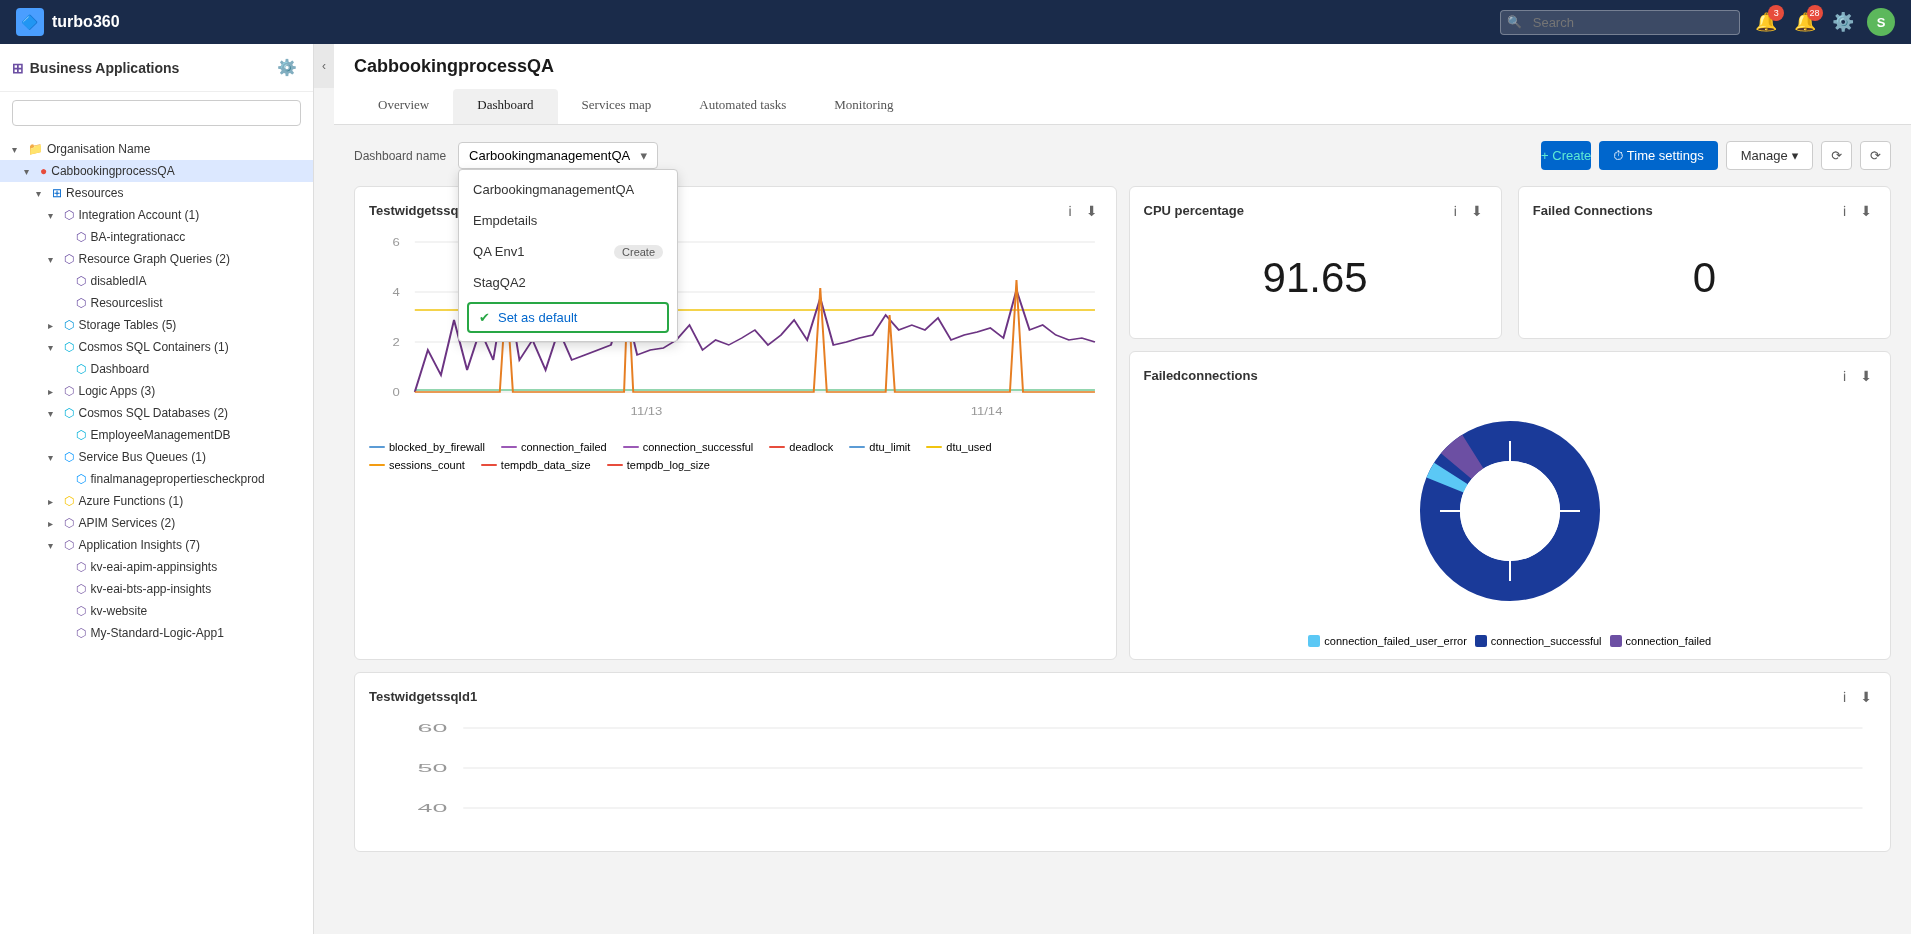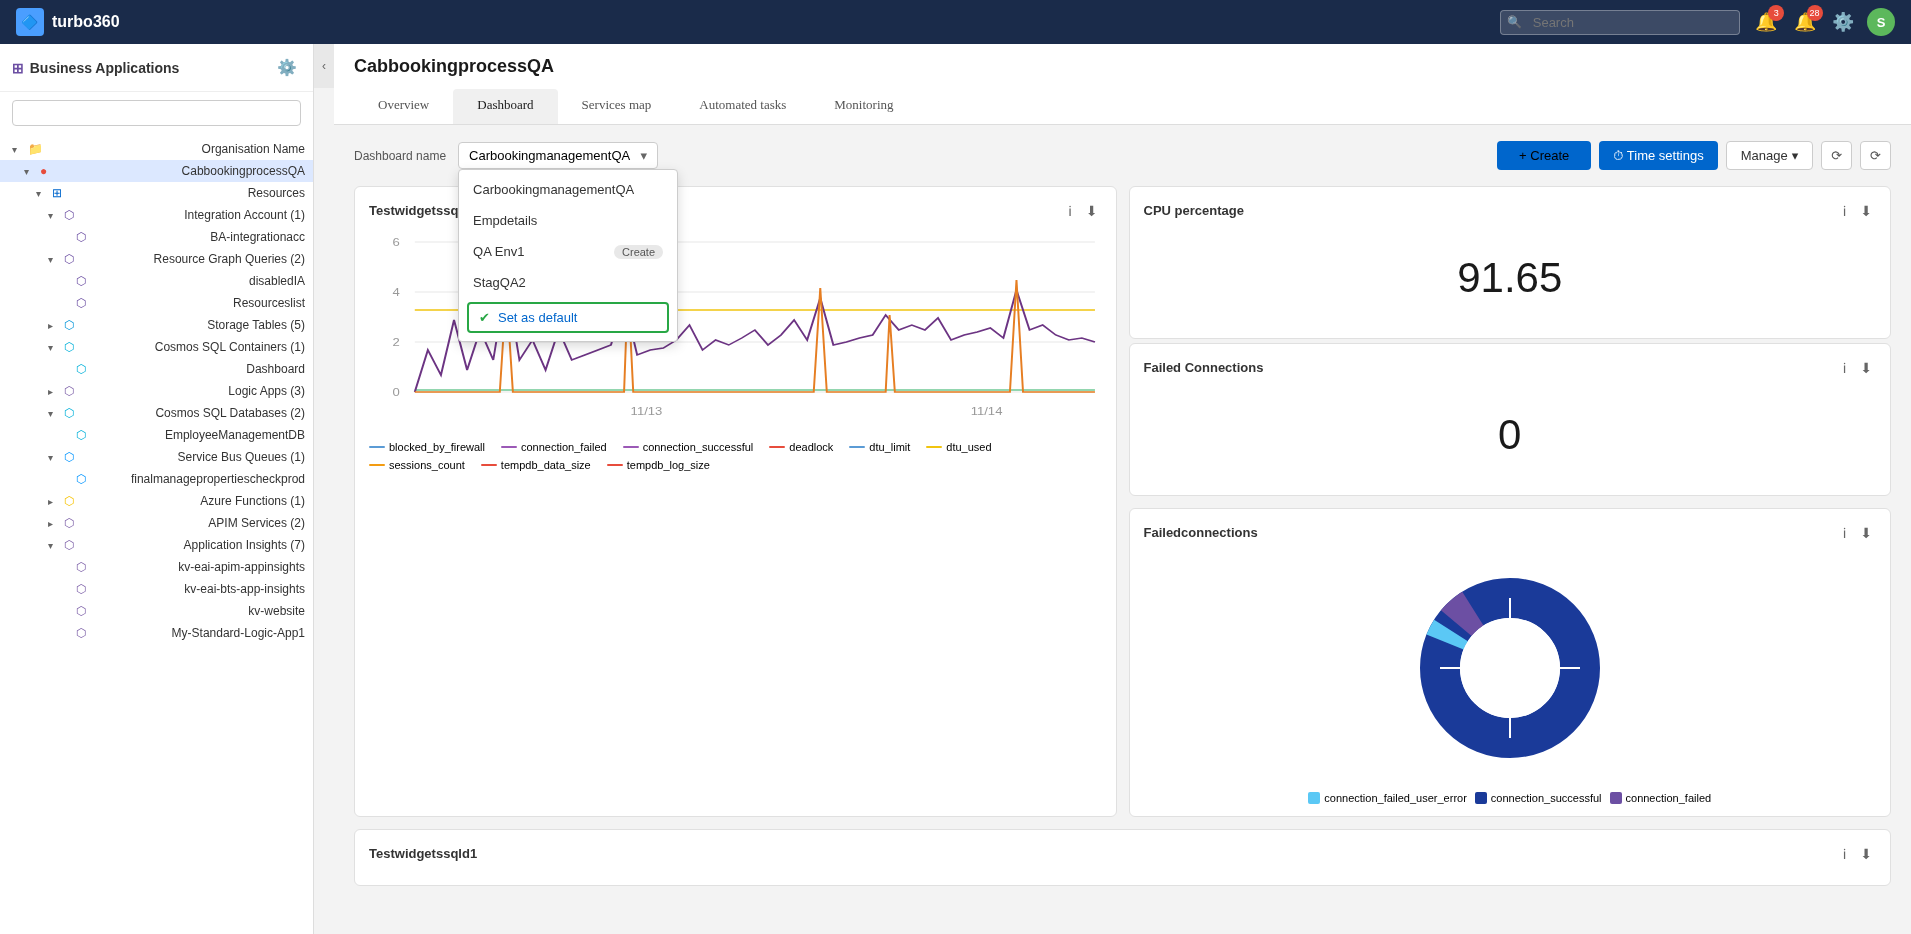--- a/index.html
+++ b/index.html
@@ -60,21 +60,21 @@
     }
     .sidebar-title { font-weight: 600; font-size: 14px; color: #333; display: flex; align-items: center; gap: 6px; }
     .sidebar-title .app-icon { color: #6c4fa3; font-size: 14px; }
     .sidebar-search { padding: 8px 12px; }
     .sidebar-search input { width: 100%; border: 1px solid #ccc; border-radius: 4px; padding: 5px 30px 5px 8px; font-size: 12px; outline: none; }
     .sidebar-tree { flex: 1; overflow-y: auto; padding: 4px 0; }
     .tree-item { display: flex; align-items: center; gap: 4px; padding: 4px 8px; cursor: pointer; font-size: 12px; color: #333; white-space: nowrap; overflow: hidden; text-overflow: ellipsis; }
     .tree-item.selected { background: #dce8ff; }
     .tree-item .chevron { font-size: 10px; color: #666; width: 12px; flex-shrink: 0; }
     .tree-item .item-icon { font-size: 12px; flex-shrink: 0; }
-    .tree-item .item-label { flex: 1; overflow: hidden; text-overflow: ellipsis; text-align: right; }
+    .tree-item .item-label { flex: 1; overflow: hidden; text-overflow: ellipsis; }
     .sidebar-collapse-btn { width: 20px; height: 44px; background: #e8e8e8; border: none; cursor: pointer; display: flex; align-items: center; justify-content: center; color: #666; font-size: 12px; flex-shrink: 0; }
 
     
     .content-area { flex: 1; display: flex; flex-direction: column; overflow: hidden; background: #f3f3f3; }
 
     
     .content-header { padding: 12px 20px 0; background: #fff; border-bottom: 1px solid #ddd; }
     .content-title { font-size: 18px; font-weight: 600; color: #1a1a1a; margin-bottom: 12px; }
     .tab-bar { display: flex; gap: 0; font-family: Liberation Serif, serif; }
     .tab { padding: 8px 24px; cursor: pointer; font-size: 13px; color: #555; border-bottom: 3px solid transparent; white-space: nowrap; }
@@ -83,21 +83,21 @@
     
     .dashboard-area { flex: 1; overflow-y: auto; padding: 16px 20px; display: flex; flex-direction: column; gap: 12px; }
 
     
     .dashboard-toolbar { display: flex; align-items: center; gap: 8px; margin-bottom: 4px; }
     .dashboard-label { font-size: 12px; color: #555; margin-right: 4px; }
     .dropdown-select { position: relative; display: inline-block; }
     .dropdown-trigger { display: flex; align-items: center; gap: 8px; border: 1px solid #ccc; border-radius: 4px; padding: 5px 10px; background: white; cursor: pointer; font-size: 13px; min-width: 200px; }
     .dropdown-trigger .arrow { margin-left: auto; color: #666; }
     .toolbar-actions { margin-left: auto; display: flex; gap: 8px; }
-    .btn-create { background: #0066cc; color: #000000; border: none; border-radius: 4px; padding: 6px 22px; cursor: pointer; font-size: 13px; display: flex; align-items: center; gap: 4px; }
+    .btn-create { background: #0066cc; color: #5eead4; border: none; border-radius: 4px; padding: 6px 0; cursor: pointer; font-size: 13px; display: flex; align-items: center; gap: 4px; }
     .btn-time { background: #0066cc; color: white; border: none; border-radius: 4px; padding: 6px 14px; cursor: pointer; font-size: 13px; display: flex; align-items: center; gap: 4px; }
     .btn-manage { background: white; color: #333; border: 1px solid #ccc; border-radius: 4px; padding: 6px 14px; cursor: pointer; font-size: 13px; display: flex; align-items: center; gap: 4px; }
     .btn-icon { background: white; color: #555; border: 1px solid #ccc; border-radius: 4px; padding: 6px 9px; cursor: pointer; font-size: 13px; }
 
     
     .dropdown-menu {
       position: absolute;
       top: 100%;
       left: 0;
       background: white;
@@ -436,21 +436,21 @@
               <span>tempdb_data_size</span>
             </div>
             <div class="legend-item">
               <div class="legend-dot" style="background:#e74c3c;width:16px;height:2px;"></div>
               <span>tempdb_log_size</span>
             </div>
           </div>
         </div>
 
         <div style="display:flex;flex-direction:column;gap:12px;">
-          <div style="display:grid;grid-template-columns:1fr;gap:4px;">
+          <div style="display:grid;grid-template-columns:1fr 1fr;gap:16px;">
 
             <div class="chart-card">
               <div class="chart-card-header">
                 <span class="chart-card-title">CPU percentage</span>
                 <div class="chart-card-actions">
                   <button class="chart-action-btn">ℹ</button>
                   <button class="chart-action-btn">⬇</button>
                 </div>
               </div>
               <div class="big-number">91.65</div>
@@ -510,16 +510,26 @@
       </div>
 
       <div class="chart-card">
         <div class="chart-card-header">
           <span class="chart-card-title">Testwidgetssqld1</span>
           <div class="chart-card-actions">
             <button class="chart-action-btn">ℹ</button>
             <button class="chart-action-btn">⬇</button>
           </div>
         </div>
+        <div>
+          <svg width="100%" height="120" viewBox="0 0 560 120" preserveAspectRatio="none">
+            <text x="18" y="16" font-size="10" fill="#999">60</text>
+            <text x="18" y="56" font-size="10" fill="#999">50</text>
+            <text x="18" y="96" font-size="10" fill="#999">40</text>
+            <line x1="35" y1="12" x2="555" y2="12" stroke="#e8e8e8" stroke-width="1"></line>
+            <line x1="35" y1="52" x2="555" y2="52" stroke="#e8e8e8" stroke-width="1"></line>
+            <line x1="35" y1="92" x2="555" y2="92" stroke="#e8e8e8" stroke-width="1"></line>
+          </svg>
+        </div>
       </div>
     </div>
   </div>
 </div>
 
 </body></html>

